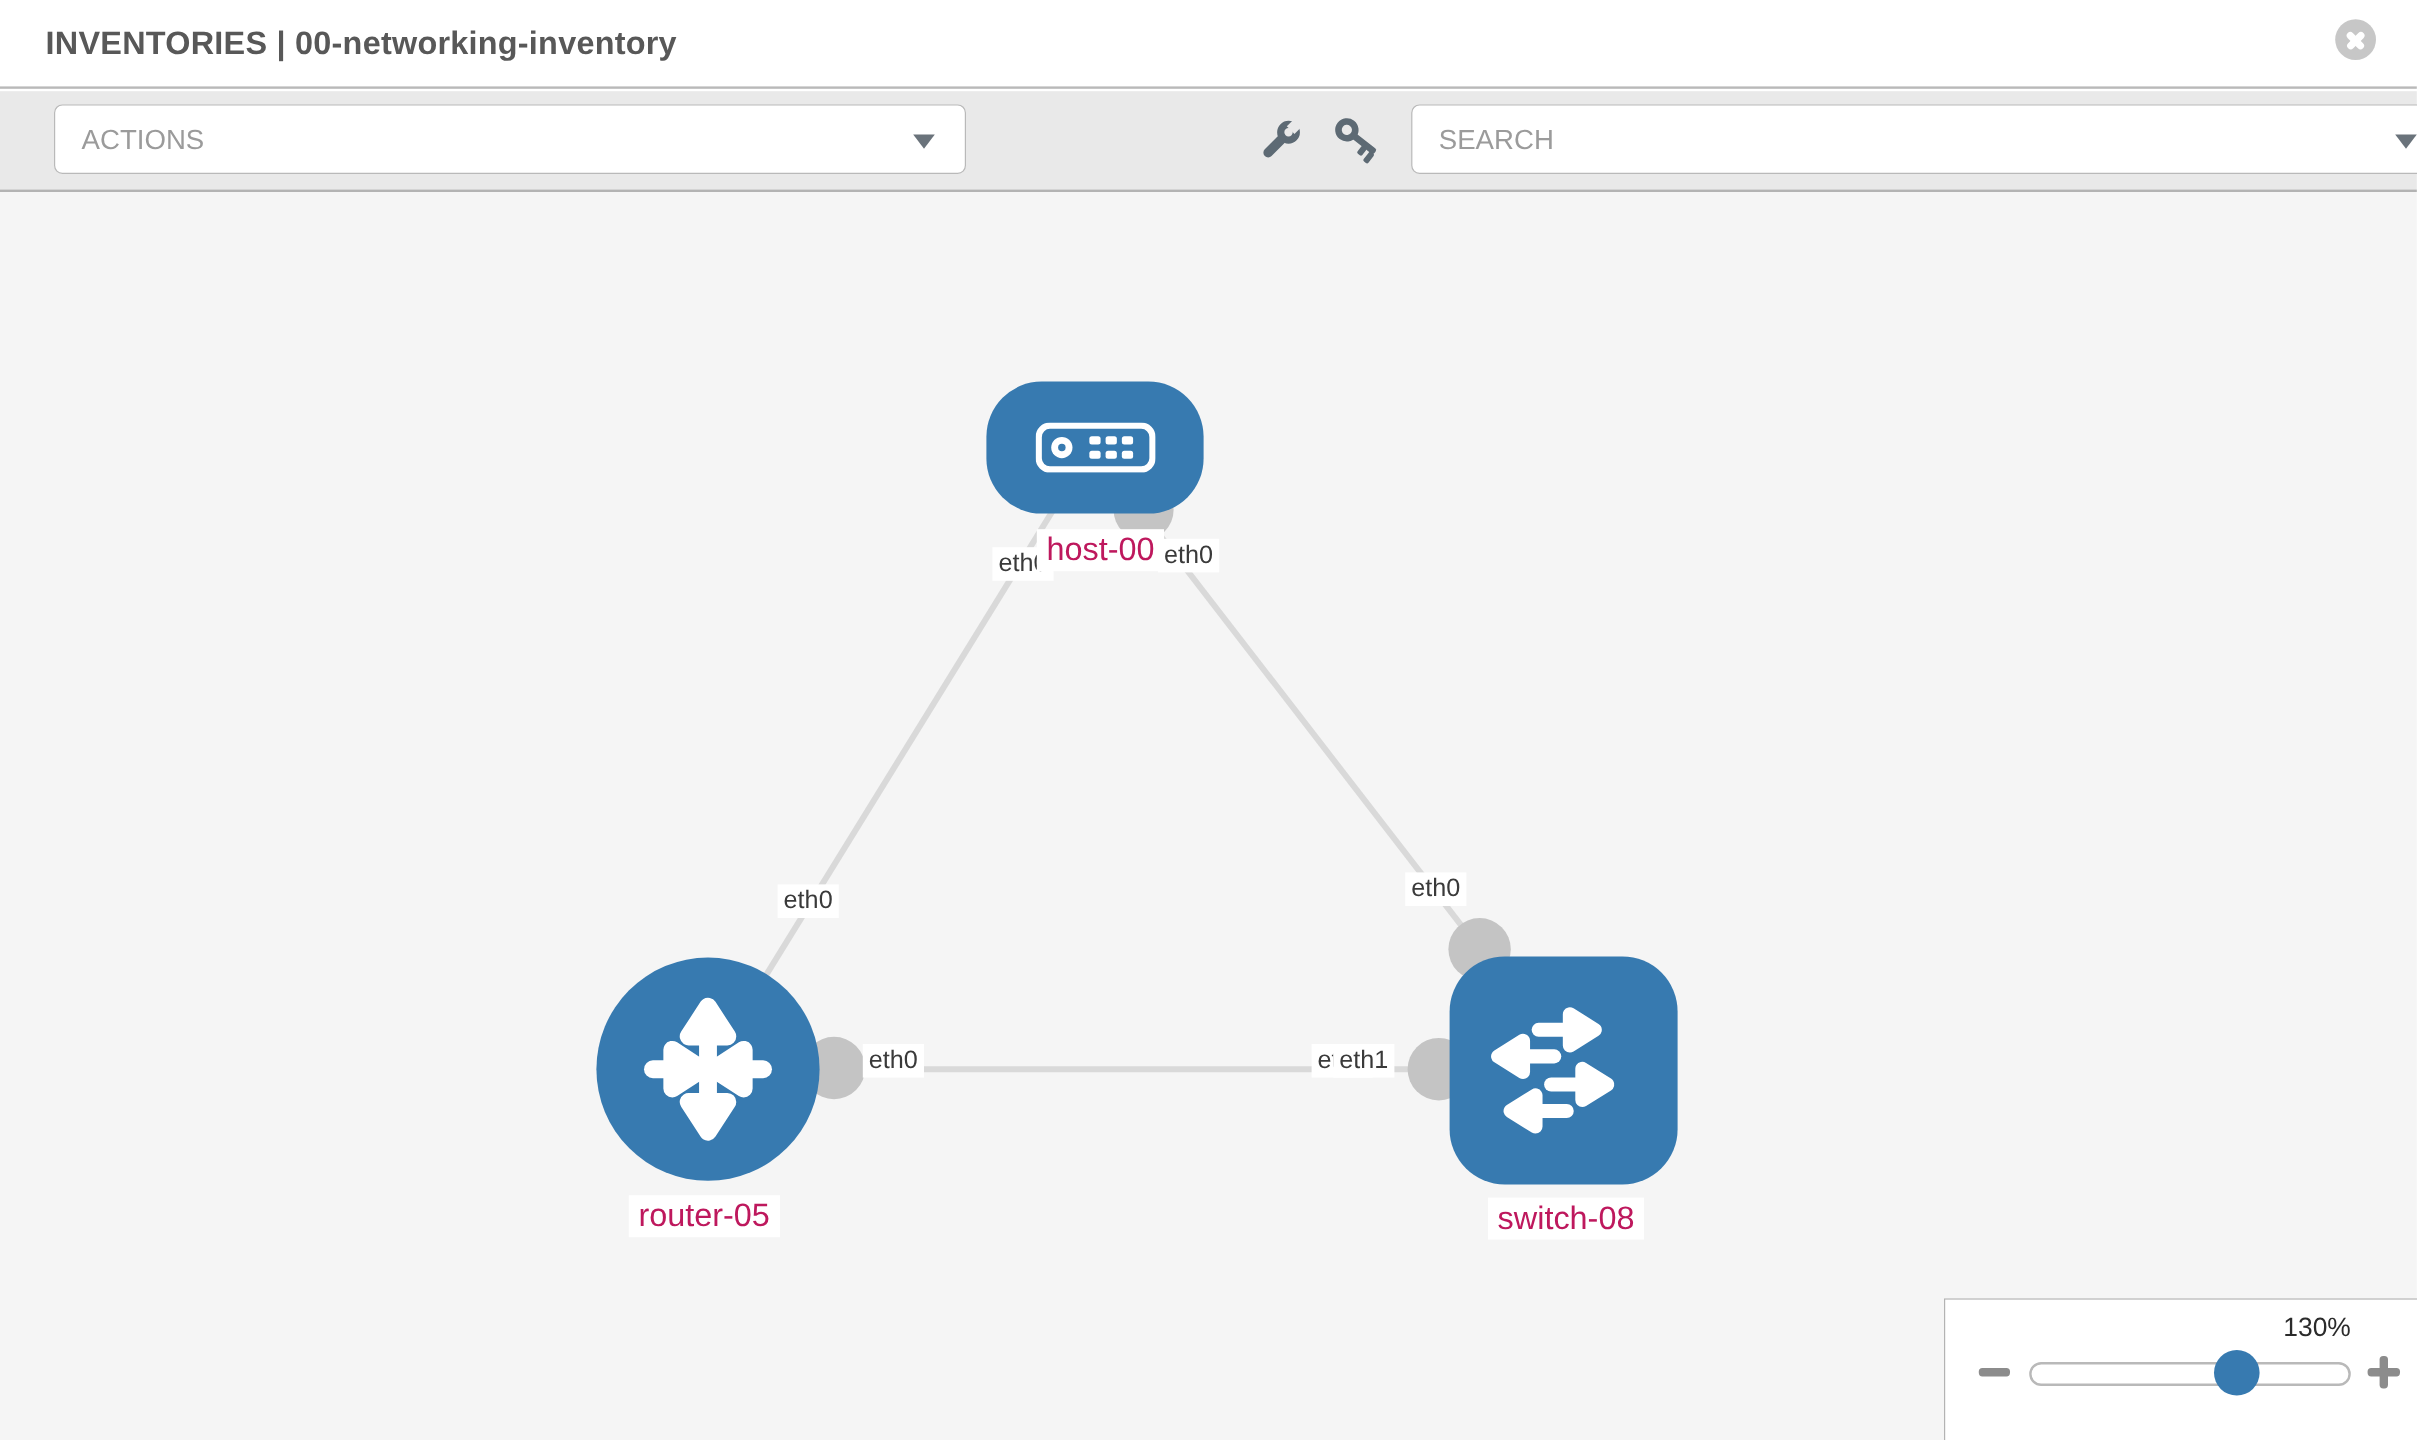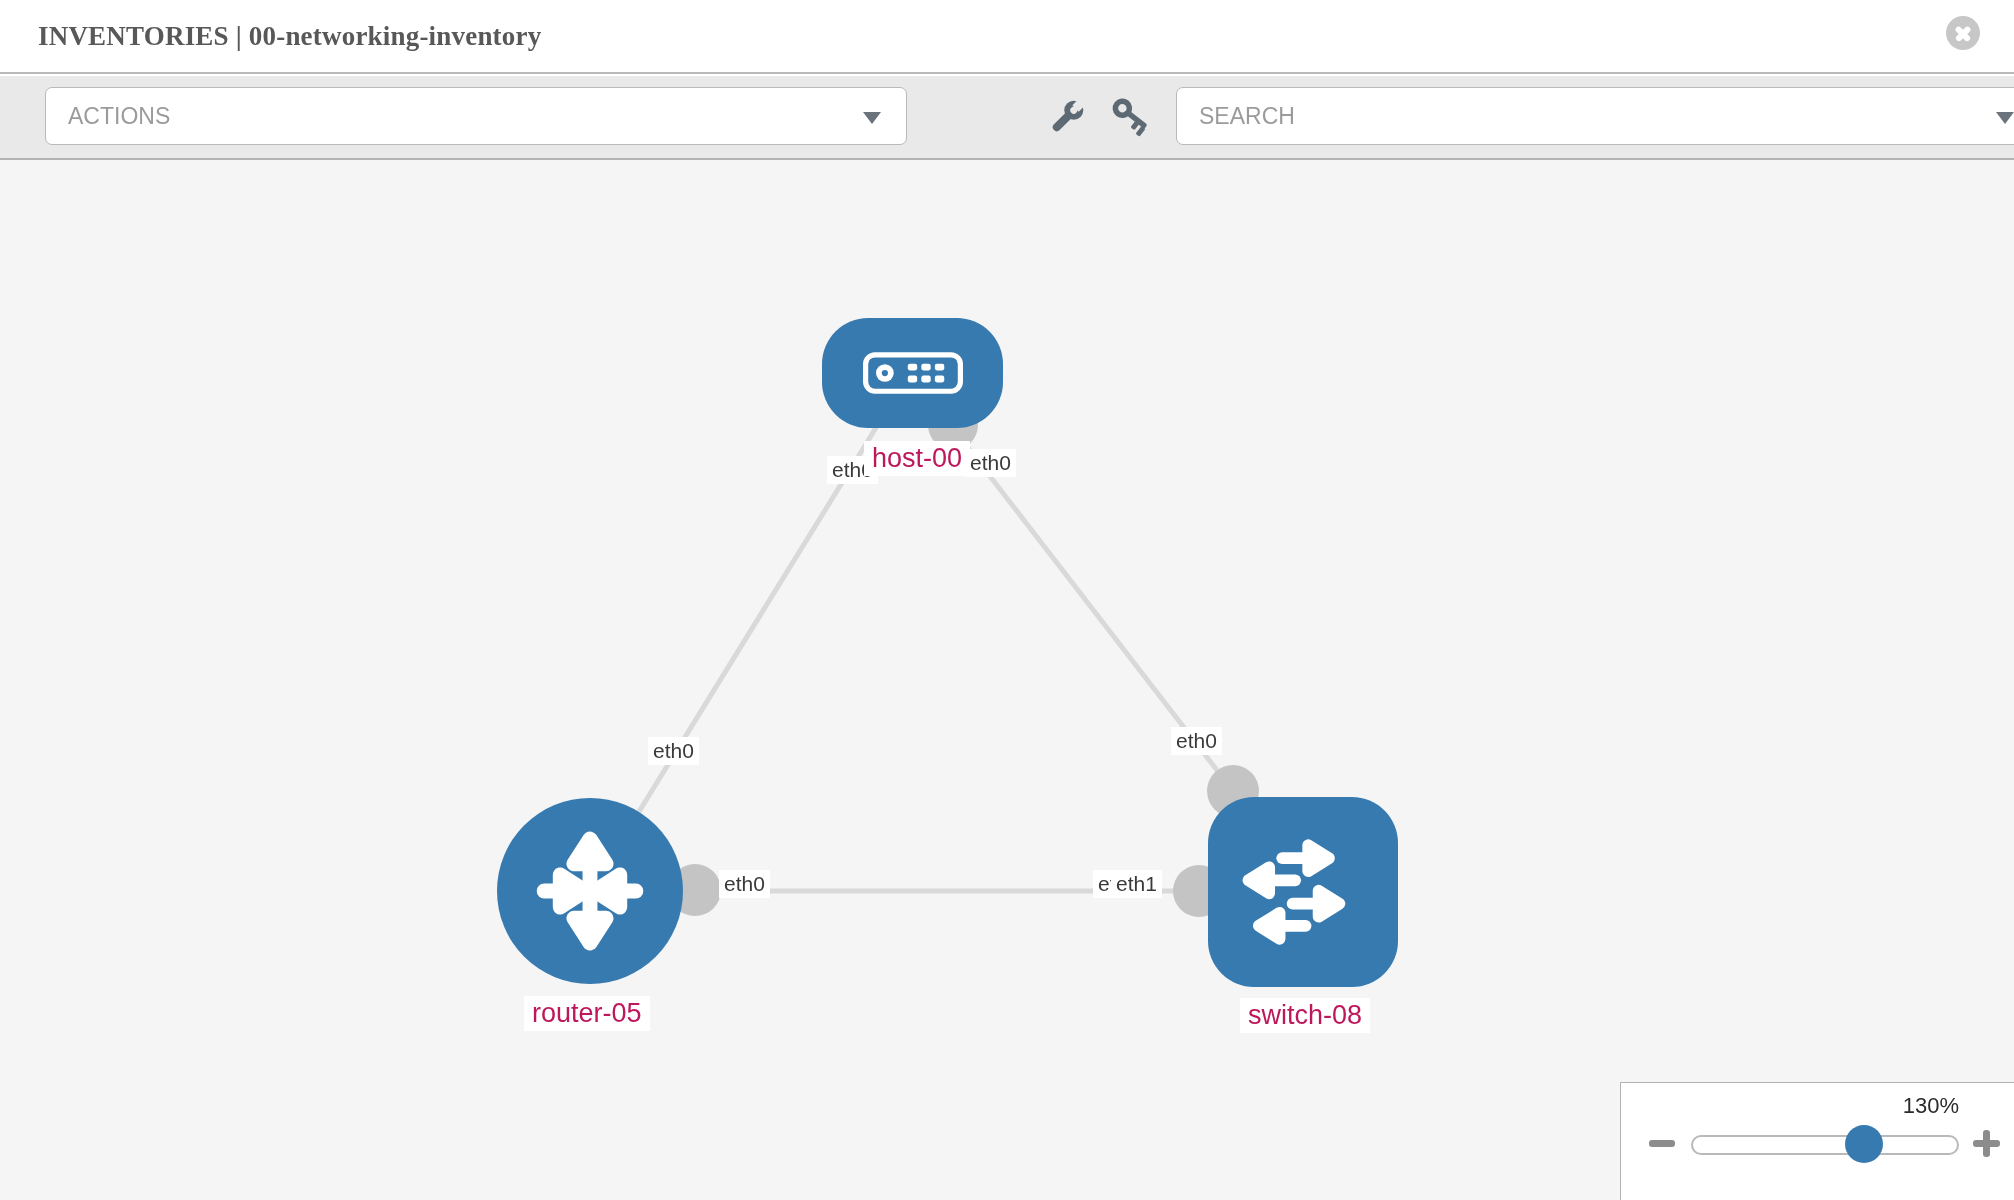--- a/index.html
+++ b/index.html
@@ -4,35 +4,35 @@
 <style>
   * { margin:0; padding:0; box-sizing:border-box; }
   html,body { width:2014px; height:1200px; overflow:hidden; background:#fff;
               font-family:"Liberation Sans","DejaVu Sans",sans-serif; }
   .stage { position:absolute; left:0; top:0; width:2014px; height:1200px; }
 
   
   .header { position:absolute; left:0; top:0; width:2014px; height:74px;
             background:#ffffff; border-bottom:2px solid #b9b9b9; }
   .title { position:absolute; left:38px; top:0; height:72px; display:flex; align-items:center;
-           font-size:27px; font-weight:bold; color:#585858; letter-spacing:.2px;font-family:Liberation Serif, serif; }
+           font-size:27px; font-weight:bold; color:#585858; letter-spacing:.2px; }
   .close-btn { position:absolute; left:1946px; top:16px; width:34px; height:34px;
                border-radius:50%; background:#c7c7c7; cursor:pointer; }
   .close-btn .bar { position:absolute; left:8px; top:14.5px; width:18px; height:5.5px;
                     background:#fff; border-radius:3px; }
   .close-btn .bar.b1 { transform:rotate(45deg); }
   .close-btn .bar.b2 { transform:rotate(-45deg); }
 
   
   .toolbar { position:absolute; left:0; top:76px; width:2014px; height:84px;
              background:#e9e9e9; border-bottom:2px solid #b3b3b3; }
   .combo { position:absolute; top:11px; height:58px; background:#fff;
            border:1px solid #b9b9b9; border-radius:7px; display:flex; align-items:center;
            padding-left:22px; font-size:23px; color:#9b9b9b; cursor:pointer; }
-  .combo.actions { left:45px; width:862px; }
+  .combo.actions { left:45px; width:760px; }
   .combo.search  { left:1176px; width:864px; }
   .caret { position:absolute; right:25px; top:24px; width:0; height:0;
            border-left:9px solid transparent; border-right:9px solid transparent;
            border-top:12px solid #6a737b; }
   .tool-icon { position:absolute; top:20px; width:44px; height:44px; cursor:pointer; }
   .tool-icon.wrench { left:1044px; }
   .tool-icon.key    { left:1108px; }
 
   
   .canvas { position:absolute; left:0; top:160px; width:2014px; height:1040px;

